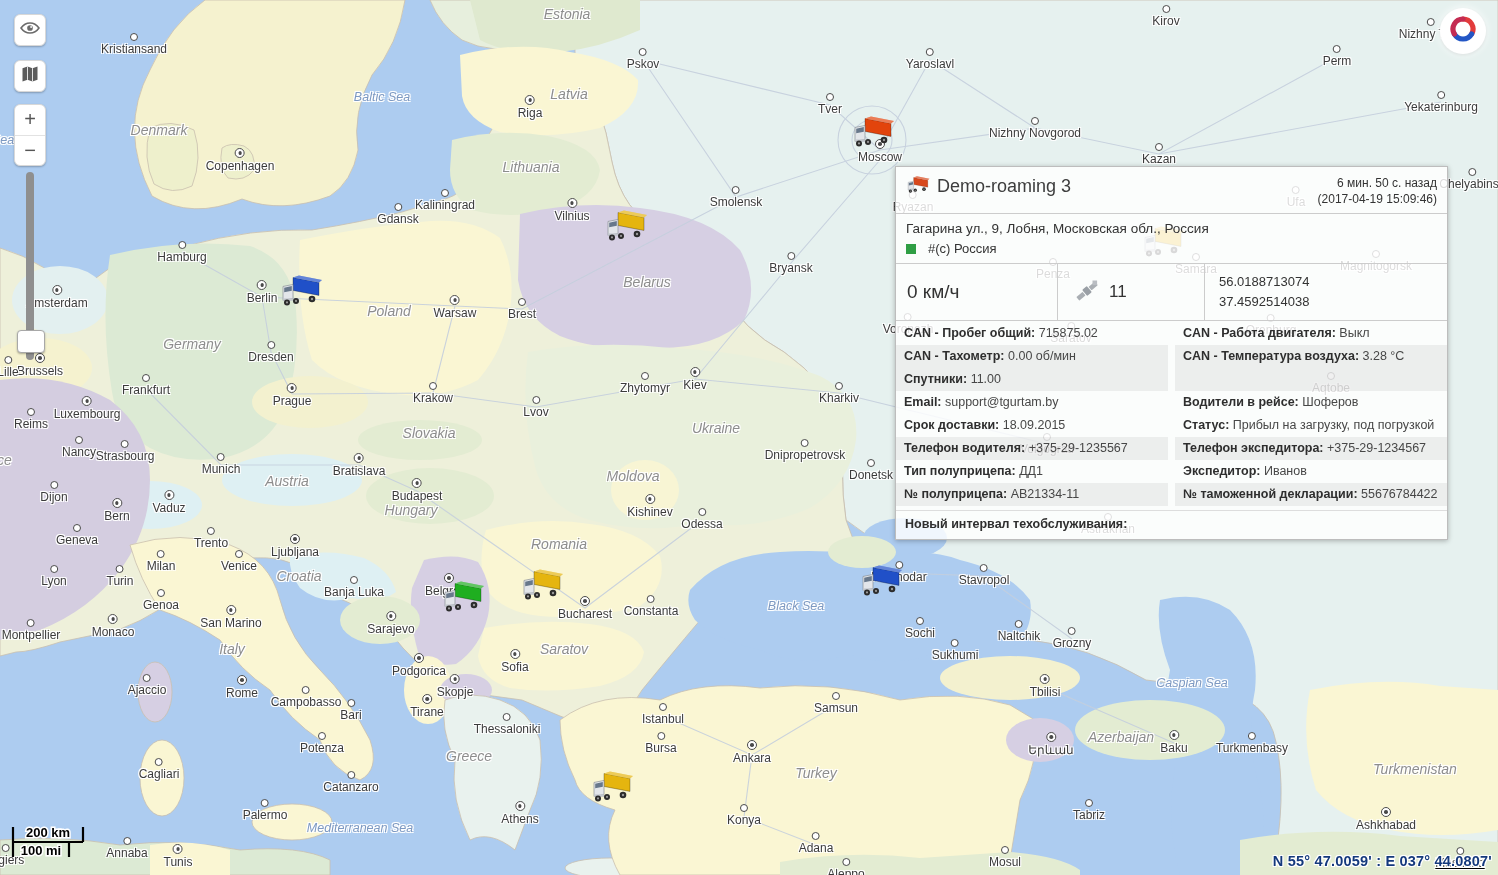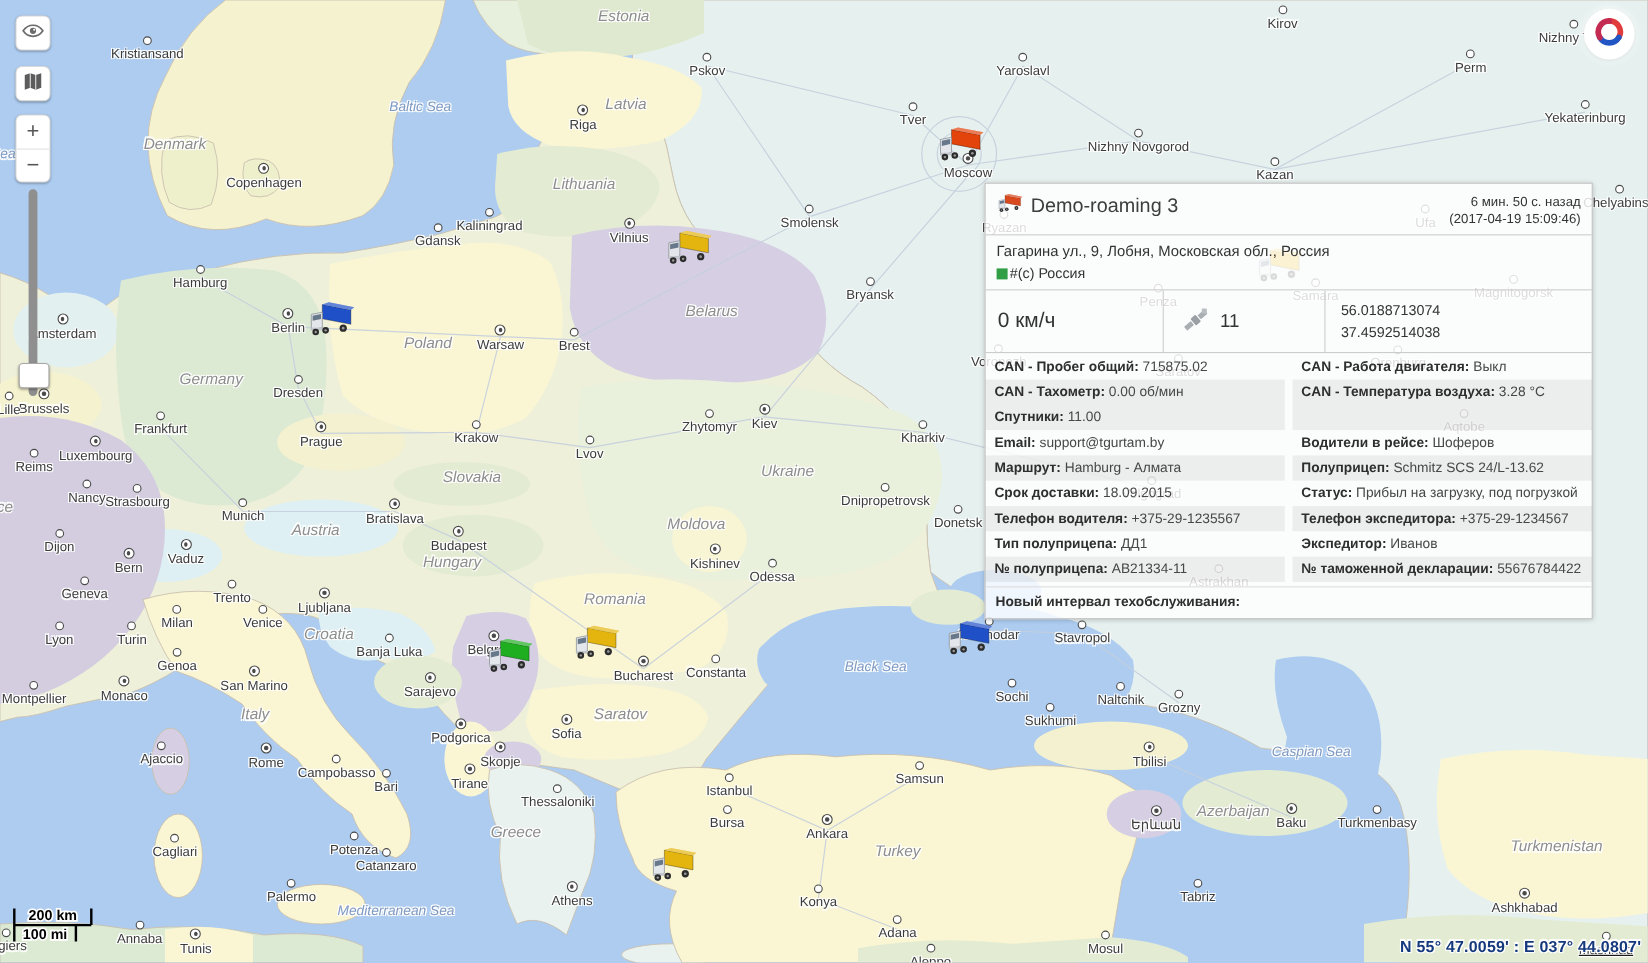--- a/index.html
+++ b/index.html
@@ -56,21 +56,21 @@
   #unit-popup{position:absolute;left:895px;top:166px;width:553px;z-index:5;box-sizing:border-box;
            background:rgba(255,255,255,0.82);border:1px solid #bdbdbd;box-shadow:0 1px 5px rgba(0,0,0,.28);
            color:#333;}
   .pp-header{display:flex;justify-content:space-between;align-items:flex-start;
            padding:8px 10px 6px 10px;border-bottom:1px solid #ccc;}
   .pp-title-wrap{display:flex;align-items:center;gap:7px;}
   .pp-title{font-size:18px;color:#3d3d3d;}
   .pp-time{text-align:right;font-size:12px;color:#333;line-height:1.35;}
   .pp-addr-block{padding:7px 10px 7px 10px;border-bottom:1px solid #ccc;}
   .pp-address{font-size:13.5px;margin-bottom:5px;}
-  .pp-geofence{font-size:13px;display:flex;align-items:center;gap:2px;}
+  .pp-geofence{font-size:13px;display:flex;align-items:center;gap:12px;}
   .geo-square{width:10px;height:10px;display:inline-block;}
   .pp-stats{display:flex;align-items:stretch;height:56px;border-bottom:1px solid #ccc;}
   .stat-speed{width:161px;display:flex;align-items:center;padding-left:11px;font-size:19px;box-sizing:border-box;}
   .stat-sats{width:148px;border-left:1px solid #ccc;border-right:1px solid #ccc;display:flex;
            align-items:center;justify-content:flex-start;gap:9px;padding-left:16px;font-size:17px;box-sizing:border-box;}
   .stat-coords{flex:1;display:flex;flex-direction:column;justify-content:center;padding-left:14px;
            font-size:13px;line-height:1.55;}
   #info-table{padding-top:1px;}
   .info-row{display:flex;gap:7px;}
   .info-row .cell{flex:1;min-width:0;padding:4px 8px;font-size:12.5px;white-space:nowrap;overflow:hidden;
@@ -502,21 +502,21 @@
         <span class="lbl halo">Ajaccio</span>
       </div>
       <div class="city capital" style="left: 1045px; top: 678px;">
         <span class="dot"></span>
         <span class="lbl halo">Tbilisi</span>
       </div>
       <div class="city capital" style="left: 1174px; top: 734px;">
         <span class="dot"></span>
         <span class="lbl halo">Baku</span>
       </div>
-      <div class="city" style="left: 322px; top: 760px;">
+      <div class="city" style="left: 322px; top: 736px;">
         <span class="dot"></span>
         <span class="lbl halo">Potenza</span>
       </div>
       <div class="city" style="left: 507px; top: 717px;">
         <span class="dot"></span>
         <span class="lbl halo">Thessaloniki</span>
       </div>
       <div class="city" style="left: 663px; top: 707px;">
         <span class="dot"></span>
         <span class="lbl halo">Istanbul</span>
@@ -890,24 +890,20 @@
       </div>
       <div class="info-row">
         <div class="cell shaded"><b>Спутники: </b>11.00</div>
         <div class="cell shaded"></div>
       </div>
       <div class="info-row">
         <div class="cell"><b>Email: </b>support@tgurtam.by</div>
         <div class="cell"><b>Водители в рейсе: </b>Шоферов</div>
       </div>
       <div class="info-row">
-        <div class="cell shaded"><b>Маршрут: </b>Hamburg - Алмата</div>
-        <div class="cell shaded"><b>Полуприцеп: </b>Schmitz SCS 24/L-13.62</div>
-      </div>
-      <div class="info-row">
         <div class="cell"><b>Срок доставки: </b>18.09.2015</div>
         <div class="cell"><b>Статус: </b>Прибыл на загрузку, под погрузкой</div>
       </div>
       <div class="info-row">
         <div class="cell shaded"><b>Телефон водителя: </b>+375-29-1235567</div>
         <div class="cell shaded"><b>Телефон экспедитора: </b>+375-29-1234567</div>
       </div>
       <div class="info-row">
         <div class="cell"><b>Тип полуприцепа: </b>ДД1</div>
         <div class="cell"><b>Экспедитор: </b>Иванов</div>

